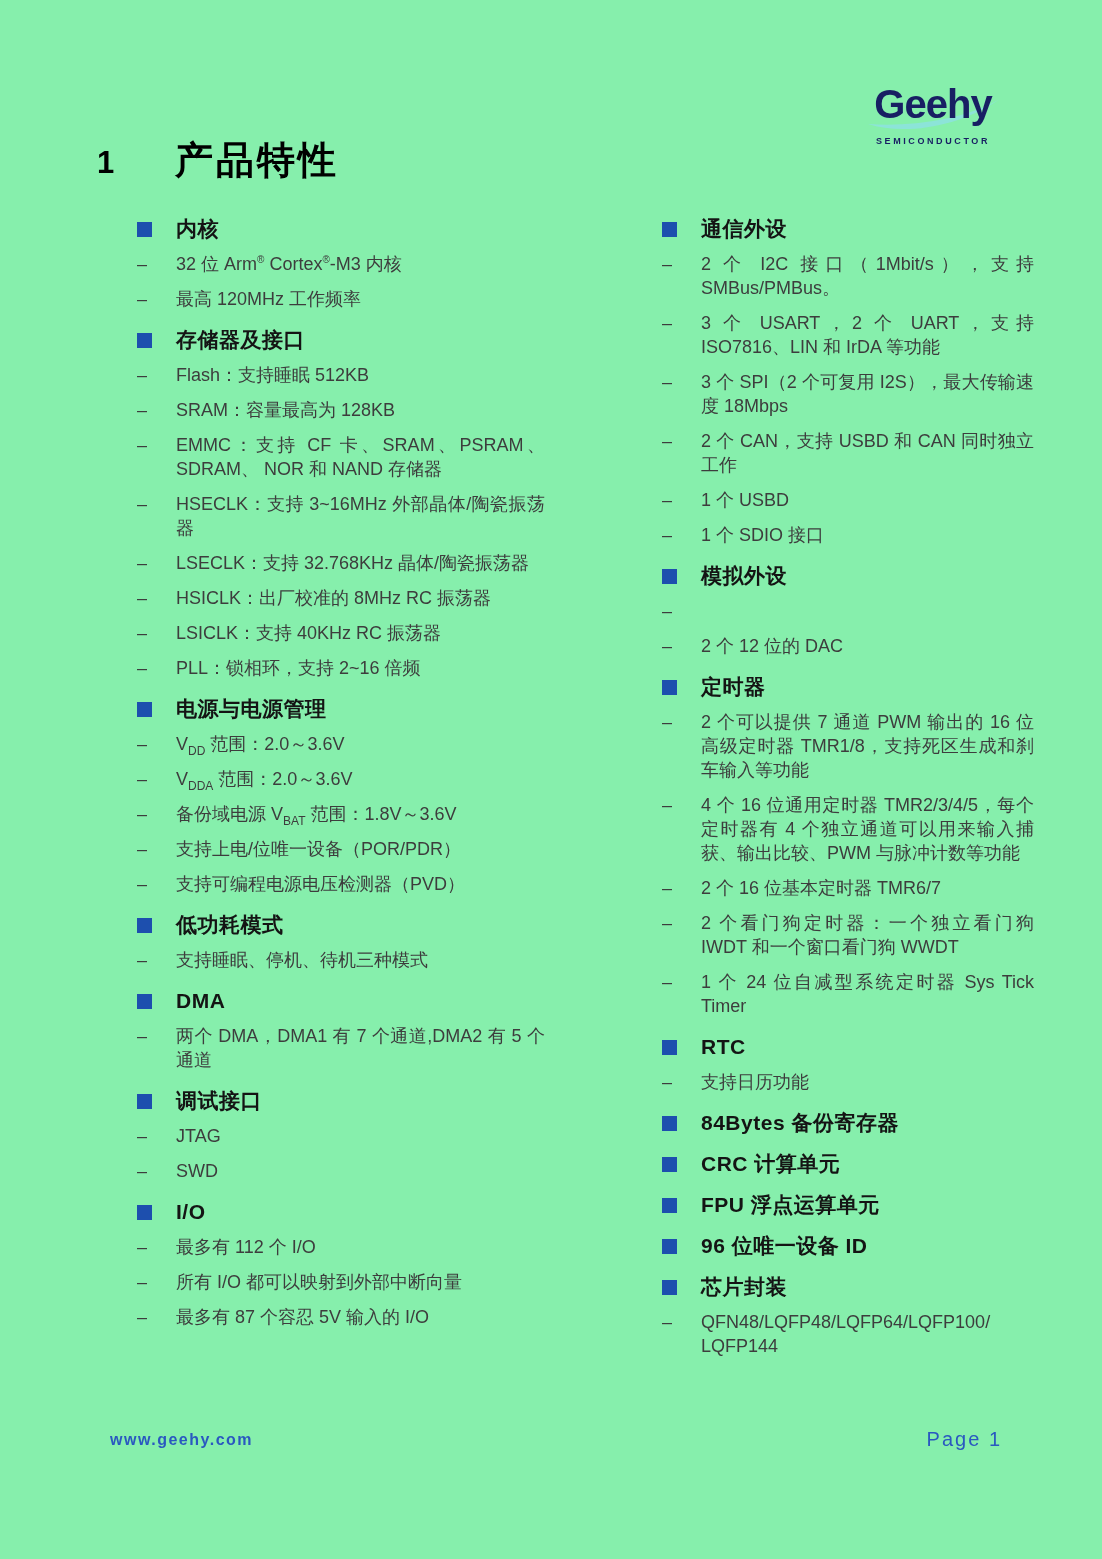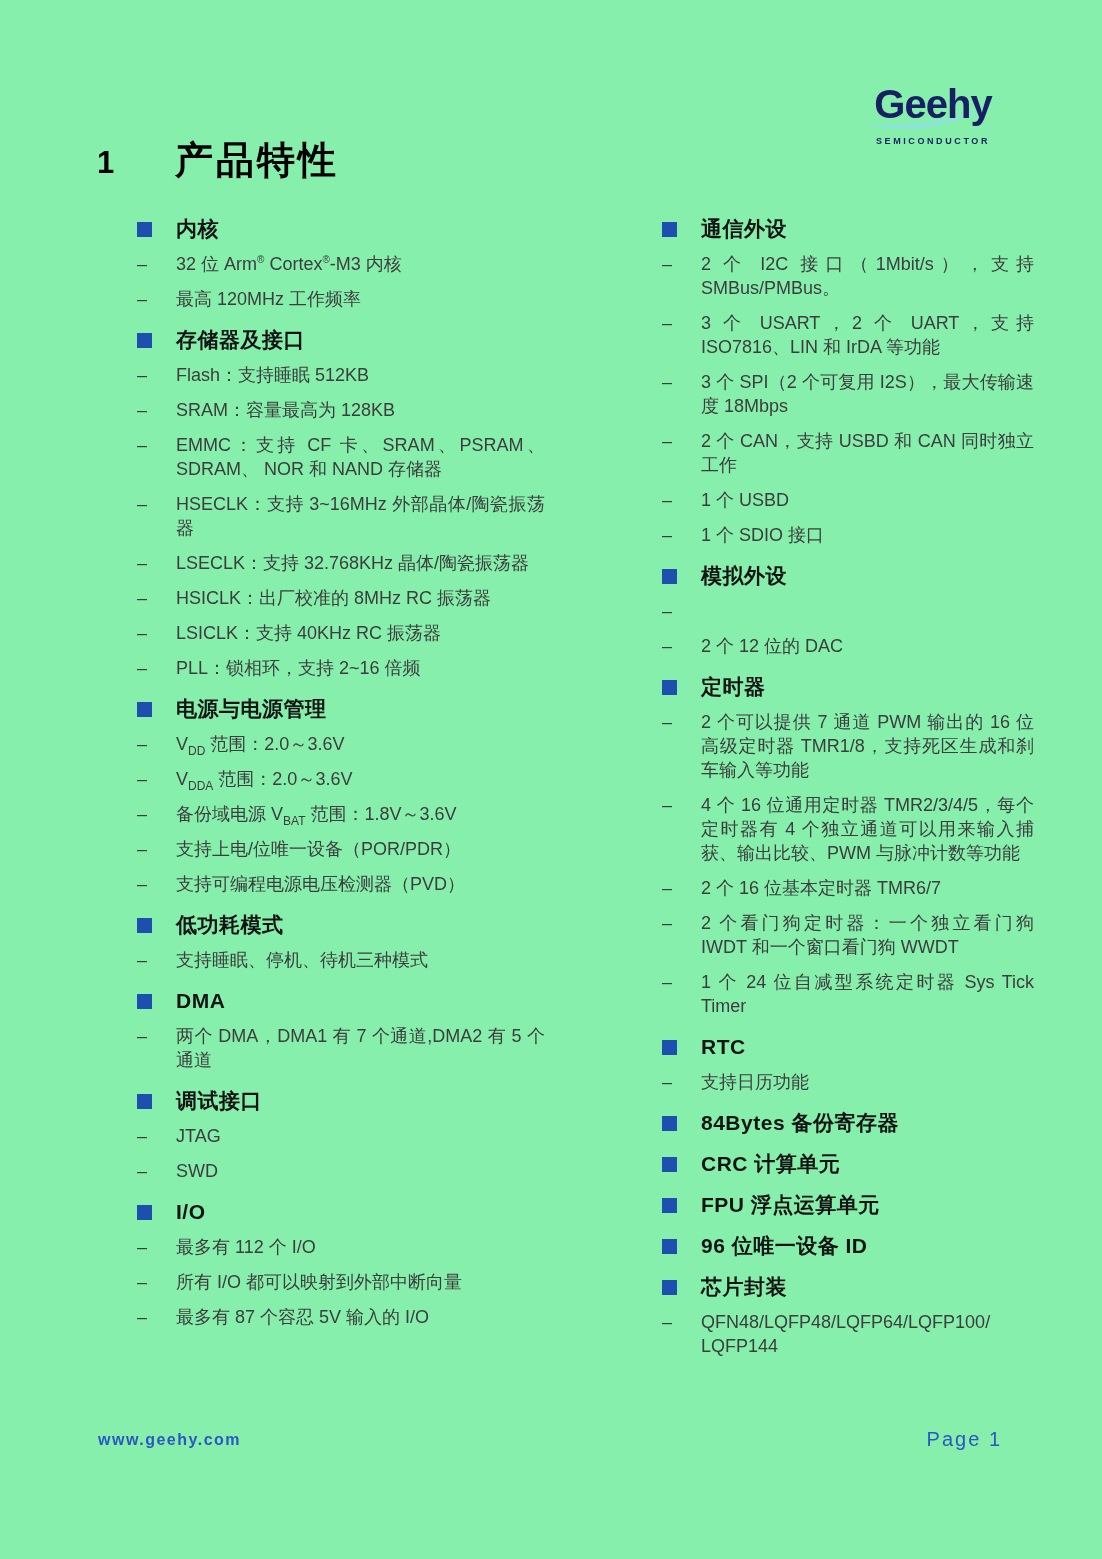--- a/index.html
+++ b/index.html
@@ -39,21 +39,21 @@
   .bullet{width:15px;height:15px;background:var(--bullet-blue);margin-right:24px;flex:none;}
   .sec-title{font-size:21px;font-weight:700;color:#141414;line-height:24px;letter-spacing:0.5px;}
 
   .item{display:flex;margin:11px 0;color:var(--body-text);font-size:18px;line-height:24px;}
   .dash{width:39px;flex:none;}
   .item-text{flex:1;text-align:justify;}
   .item-text sup{font-size:10px;line-height:0;}
   .item-text sub{font-size:12px;line-height:0;}
 
   
-  .footer{position:absolute;top:1428px;left:98px;right:100px;display:flex;
+  .footer{position:absolute;top:1428px;left:110px;right:100px;display:flex;
     justify-content:space-between;align-items:center;}
   .footer-url{color:var(--footer-blue);font-size:16px;font-weight:700;letter-spacing:1.5px;}
   .page-number{color:var(--footer-blue);font-size:20px;letter-spacing:2px;}
 </style>
 </head>
 <body>
 
 <div class="page">
 
   <div class="logo">

